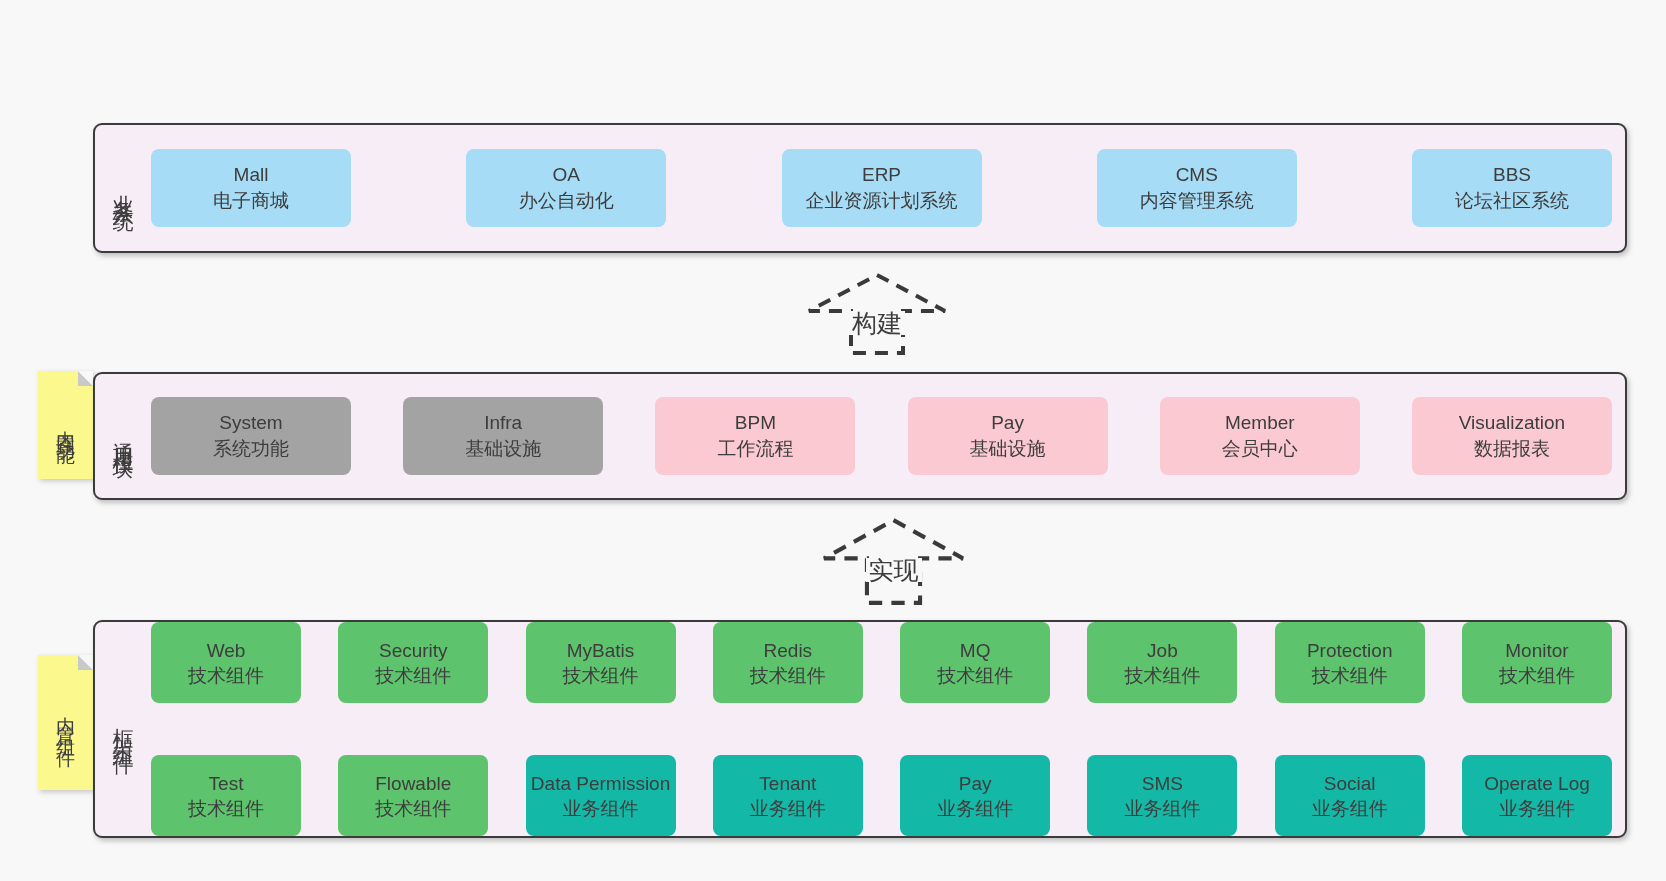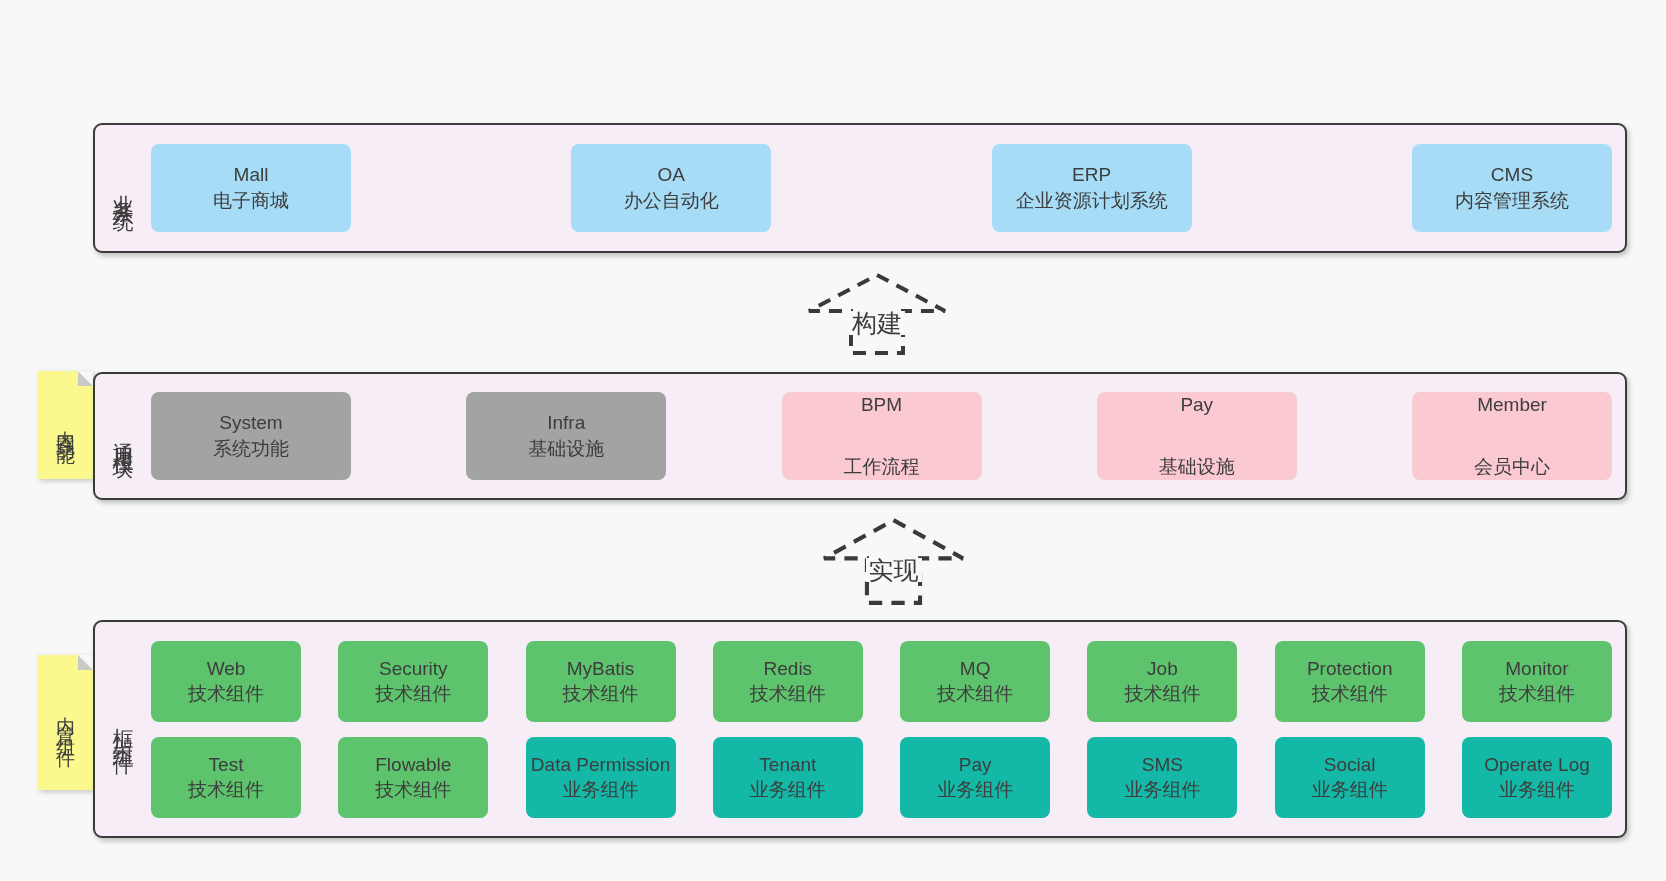--- a/index.html
+++ b/index.html
@@ -23,35 +23,35 @@
   }
   .vlabel span{
     writing-mode:vertical-rl;text-orientation:upright;letter-spacing:5px;
   }
   .panel-bot .vlabel span{letter-spacing:9px;}
   .boxrow{
     flex:1;display:flex;align-items:center;justify-content:space-between;
     padding-right:13px;
   }
   .grid{
-    flex:1;display:flex;flex-direction:column;justify-content:center;
+    flex:1;display:flex;flex-direction:column;justify-content:space-between;
     gap:15px;padding-right:13px;
   }
   .grid-row{display:flex;justify-content:space-between;}
   .box{
     border-radius:8px;display:flex;flex-direction:column;
     align-items:center;justify-content:center;text-align:center;
     font-size:19px;line-height:26px;
   }
-  .box-lg{width:200px;height:88px;}
+  .box-lg{width:200px;height:78px;}
   .box-sm{width:150px;height:81px;}
   .grid-row .box{line-height:25px;}
   .c-blue{background:#a7dcf6;}
   .c-red{background:#a3a3a3;}
-  .c-pink{background:#fbc9d2;justify-content:space-between;}
+  .c-pink{background:#fbc9d2;}
   .c-green{background:#5ec36d;}
   .c-lgreen{background:#14b8a6;}
   .note{
     position:absolute;left:38px;width:55px;background:#fbf98e;
     box-shadow:2px 2px 5px rgba(50,50,50,.25);
     display:flex;align-items:center;justify-content:center;
     font-size:19px;
   }
   .note-1{top:371px;height:108px;}
   .note-2{top:655px;height:135px;}
@@ -88,20 +88,24 @@
         <span>办公自动化</span>
       </div>
     <div class="box box-lg c-blue">
         <span>ERP</span>
         <span>企业资源计划系统</span>
       </div>
     <div class="box box-lg c-blue">
         <span>CMS</span>
         <span>内容管理系统</span>
       </div>
+    <div class="box box-lg c-blue">
+        <span>BBS</span>
+        <span>论坛社区系统</span>
+      </div>
   </div>
 </div>
 
 <div class="arrow arrow-1">
   <svg viewBox="0 0 140 84" preserveAspectRatio="none">
     <polygon points="70,3 138,39 96,39 96,81 44,81 44,39 2,39" fill="none" stroke="#3a3a3a" stroke-width="4" stroke-dasharray="13,9"></polygon>
   </svg>
   <span class="arrow-label">构建</span>
 </div>
 
@@ -129,20 +133,24 @@
         <span>工作流程</span>
       </div>
     <div class="box box-lg c-pink">
         <span>Pay</span>
         <span>基础设施</span>
       </div>
     <div class="box box-lg c-pink">
         <span>Member</span>
         <span>会员中心</span>
       </div>
+    <div class="box box-lg c-pink">
+        <span>Visualization</span>
+        <span>数据报表</span>
+      </div>
   </div>
 </div>
 
 <div class="arrow arrow-2">
   <svg viewBox="0 0 140 84" preserveAspectRatio="none">
     <polygon points="70,3 138,39 96,39 96,81 44,81 44,39 2,39" fill="none" stroke="#3a3a3a" stroke-width="4" stroke-dasharray="13,9"></polygon>
   </svg>
   <span class="arrow-label">实现</span>
 </div>
 

